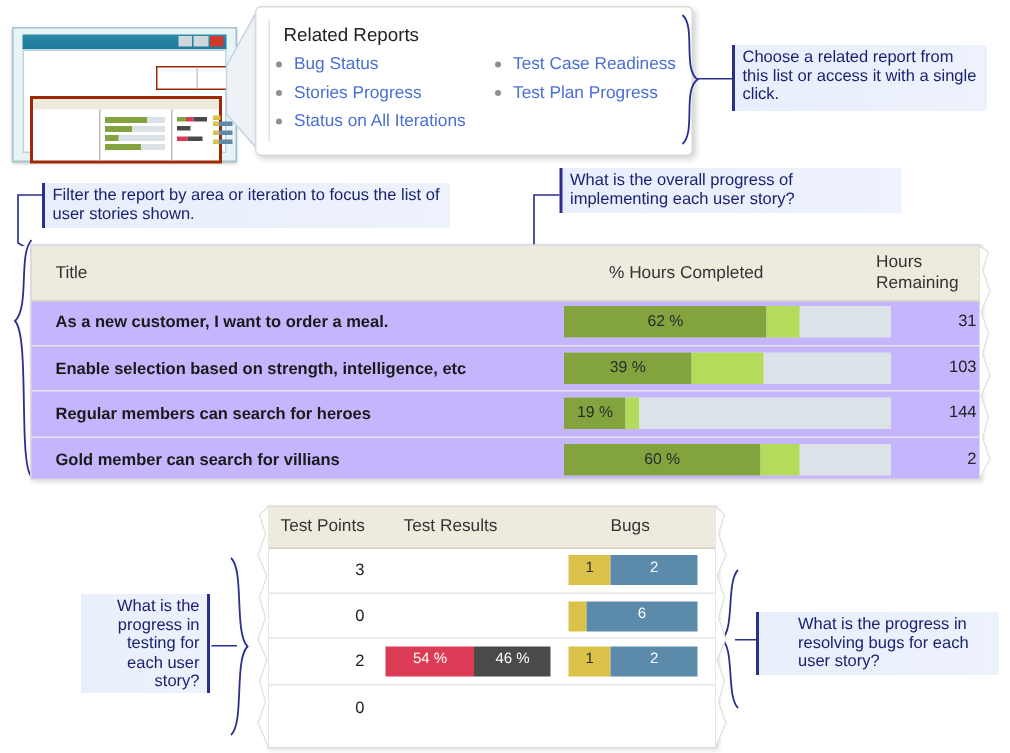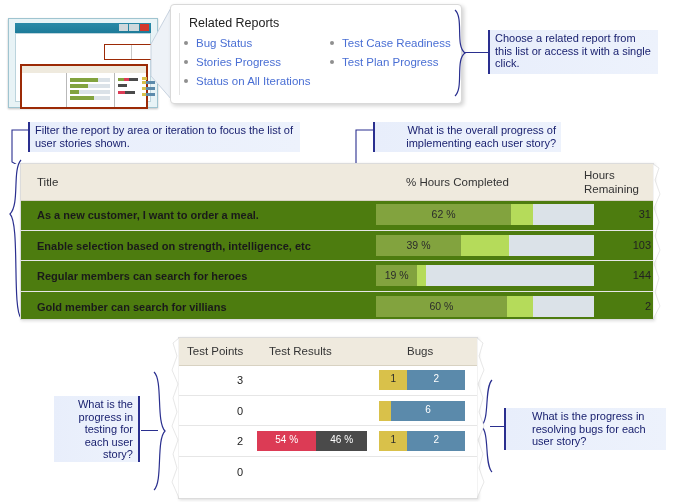--- a/index.html
+++ b/index.html
@@ -56,21 +56,21 @@
   #reports .rtitle{position:absolute;left:18px;top:11px;font-size:12.5px;color:#222;}
   #reports ul{list-style:none;margin:0;padding:0;}
   #reports .col{position:absolute;}
   #reports .col.c1{left:12px;top:29px;}
   #reports .col.c2{left:158px;top:29px;}
   #reports li{font-size:11.5px;color:#4a6fd4;line-height:19px;position:relative;padding-left:13px;white-space:nowrap;}
   #reports li .dot{position:absolute;left:1px;top:7px;width:4px;height:4px;border-radius:50%;background:#8f8f8f;}
   #reports .leftrule{position:absolute;left:8px;top:8px;bottom:8px;width:1px;background:#e3e3e3;}
 
   
-  #mainpanel{left:20px;top:163px;width:632px;height:155px;background:#4d7c0f;
+  #mainpanel{left:20px;top:163px;width:632px;height:155px;background:#c4b5fd;
     border:1px solid #dcdcdc;box-shadow:1px 1px 3px rgba(0,0,0,.14);}
   #mainpanel .thead{position:absolute;left:0;right:0;top:0;height:36px;
     background:#efeade;border-bottom:1px solid #d8d2c2;}
   .th{position:absolute;font-size:11.5px;color:#333;}
   #mainpanel .rows{position:absolute;left:0;right:0;top:36px;bottom:0;}
   .mrow{position:relative;height:29.5px;border-bottom:1px solid #e6e6e6;}
   .mrow:last-child{border-bottom:none;}
   .mtitle{position:absolute;left:16px;top:9px;font-size:11px;font-weight:bold;color:#1a1a1a;}
   .mbarwrap{position:absolute;left:355px;top:4px;width:218px;height:21px;background:#dbe2e8;}
   .mbar-a{position:absolute;left:0;top:0;bottom:0;background:#82a33e;}
@@ -176,21 +176,21 @@
 
 <div class="callout abs" style="left:28px;top:122px;width:272px;height:30px;">Filter the report by area or iteration to focus the list of user stories shown.</div>
 <svg class="abs" style="left:8px;top:128px;width:24px;height:36px;">
   <path d="M20,2 L4,2 L4,34 L22,44" fill="none" stroke="#2a2f8f" stroke-width="1.1"></path>
 </svg>
 
 <svg class="abs brace" style="left:6px;top:158px;width:18px;height:162px;">
   <path d="M15,2 C6,12 14,46 4,56 C14,66 6,150 15,160" fill="none" stroke="#2a2f8f" stroke-width="1.2"></path>
 </svg>
 
-<div class="callout abs" style="left:373px;top:122px;width:188px;height:30px;text-align:right;">What is the overall progress of implementing each user story?</div>
+<div class="callout abs" style="left:373px;top:112px;width:228px;height:30px;">What is the overall progress of implementing each user story?</div>
 <svg class="abs" style="left:352px;top:128px;width:24px;height:90px;">
   <path d="M21,2 L4,2 L4,82 L22,92" fill="none" stroke="#2a2f8f" stroke-width="1.1"></path>
 </svg>
 <svg class="abs brace" style="left:352px;top:196px;width:16px;height:124px;">
   <path d="M14,2 C6,10 12,54 3,62 C12,70 6,114 14,122" fill="none" stroke="#2a2f8f" stroke-width="1.2"></path>
 </svg>
 
 <div id="mainpanel" class="abs">
   <div class="thead">
     <div class="th" style="left:16px;top:12px;">Title</div>

